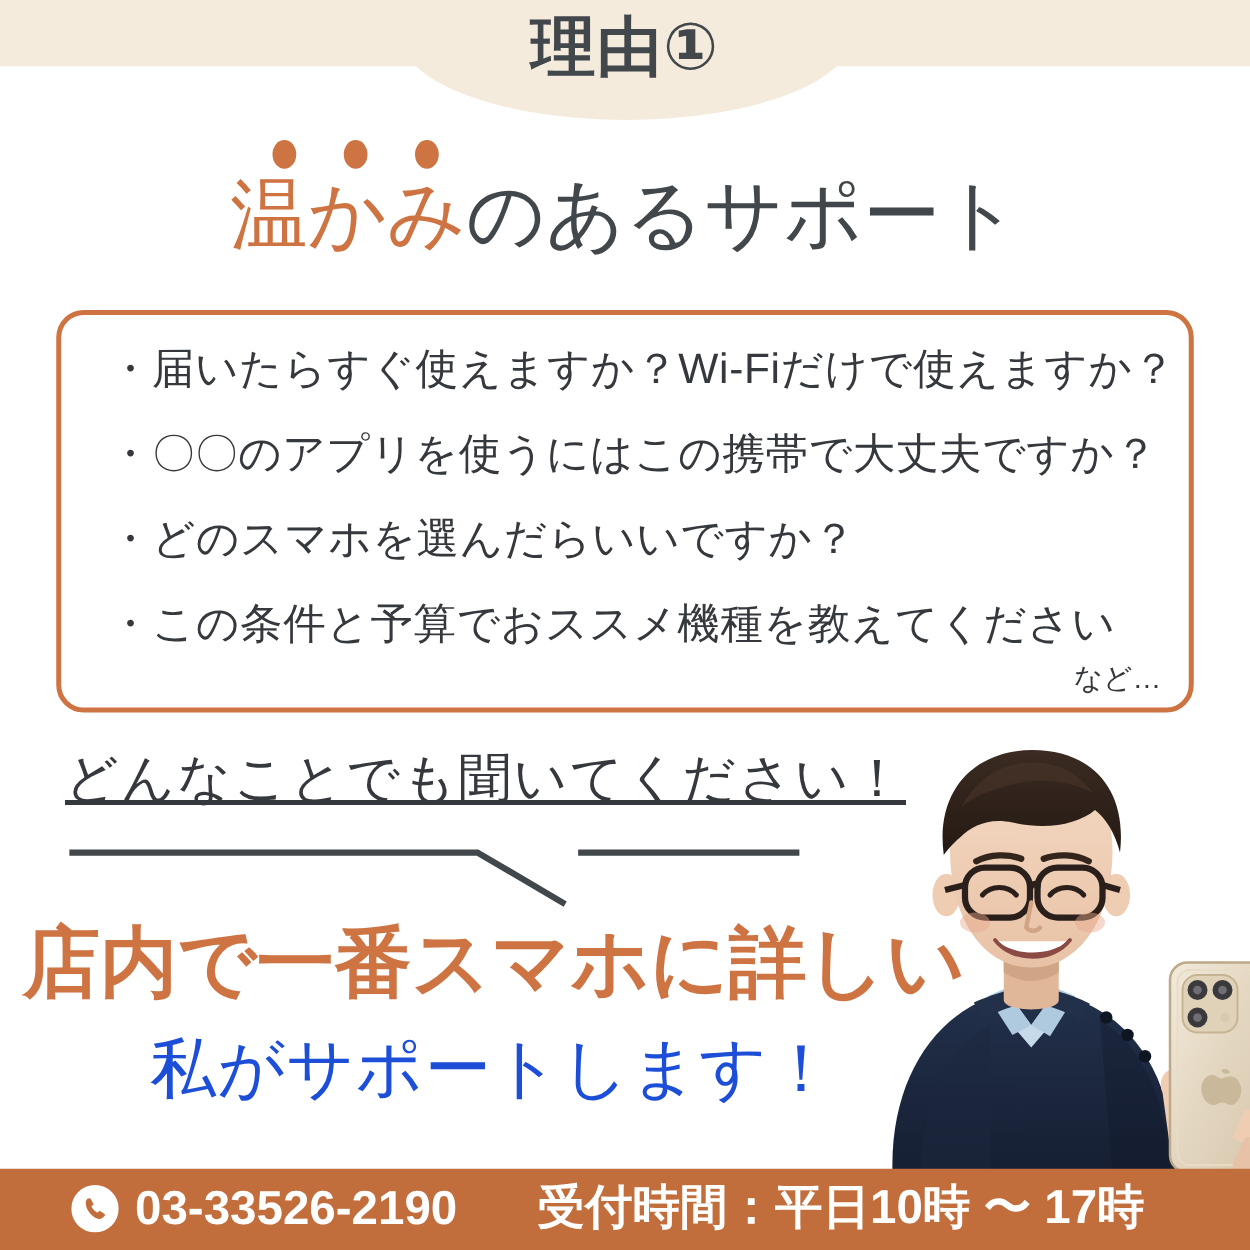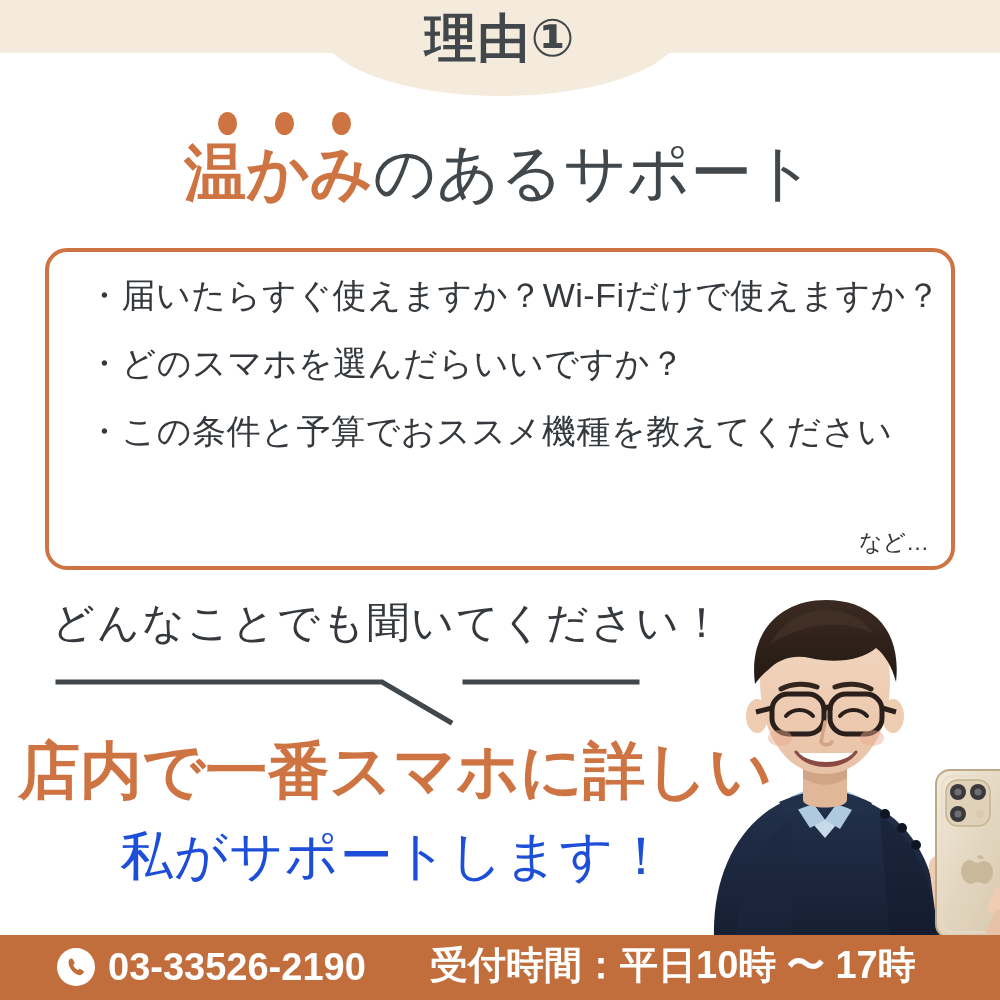--- a/index.html
+++ b/index.html
@@ -85,21 +85,21 @@
     font-size: 62px;
     font-weight: 500;
     color: #41474B;
     letter-spacing: 0px;
     line-height: 1.05;
     z-index: 3;
     white-space: nowrap;
   }
   .main-heading .hl {
     color: #CE7342;
-    font-weight: 700;
+    font-weight: 400;
   }
 
   
   .qbox {
     position: absolute;
     left: 45px;
     top: 248px;
     width: 910px;
     height: 322px;
     box-sizing: border-box;
@@ -137,20 +137,21 @@
   .ask-line {
     position: absolute;
     left: 52px;
     top: 600px;
     font-size: 42px;
     color: #35393D;
     letter-spacing: 2px;
     white-space: nowrap;
     z-index: 3;
     line-height: 1.1;
+    text-decoration: underline;
   }
   .bubble-tail {
     position: absolute;
     left: 40px;
     top: 660px;
     width: 620px;
     height: 70px;
     z-index: 3;
   }
 
@@ -249,20 +250,21 @@
     <div class="dot d1"></div>
     <div class="dot d2"></div>
     <div class="dot d3"></div>
   </div>
 
   <div class="main-heading"><span class="hl">温かみ</span><span>のあるサポート</span></div>
 
   <div class="qbox">
     <div class="qlist">
       <div class="qitem">・届いたらすぐ使えますか？Wi-Fiだけで使えますか？</div>
+      <div class="qitem">・〇〇のアプリを使うにはこの携帯で大丈夫ですか？</div>
       <div class="qitem">・どのスマホを選んだらいいですか？</div>
       <div class="qitem">・この条件と予算でおススメ機種を教えてください</div>
     </div>
     <div class="nado">など…</div>
   </div>
 
   <div class="ask-line">どんなことでも聞いてください！</div>
   <svg class="bubble-tail" viewBox="0 0 620 70">
     <path d="M18 22 L342 22 L410 62" fill="none" stroke="#41474B" stroke-width="5" stroke-linecap="square" stroke-linejoin="miter"></path>
     <path d="M425 22 L597 22" fill="none" stroke="#41474B" stroke-width="5" stroke-linecap="square"></path>

